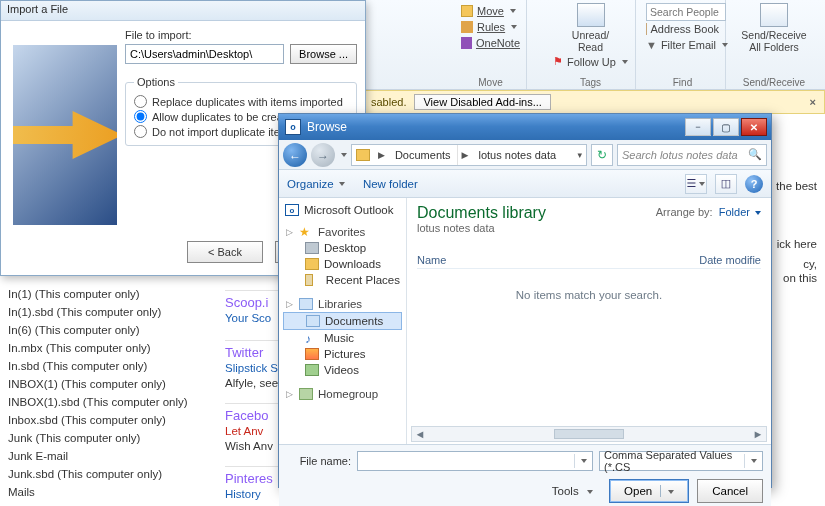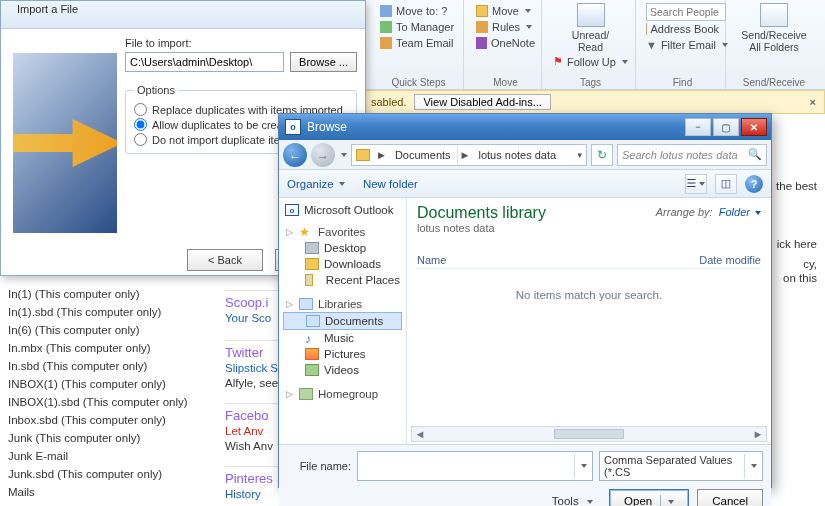--- a/index.html
+++ b/index.html
@@ -21,21 +21,21 @@
 .bg-left-list { position:absolute; left:8px; top:285px; width:200px; font-size:11.5px; color:#333; line-height:18px;}
 .bg-left-list div { white-space:nowrap; overflow:hidden; }
 .bg-mid { position:absolute; left:225px; top:125px; width:300px; font-size:11.5px; color:#333; line-height:15px;}
 .bg-mid .card { margin-top:0; padding:4px 0; border-top:1px solid #e2e2e2;}
 .bg-mid .link { color:#1a5fb4; }
 .bg-mid .t { color:#8b5cf6; font-size:13px; }
 .stub-text { position:absolute; color:#333; font-size:11.5px;}
 
 
 .dlg-import { position:absolute; left:0; top:0; width:366px; height:276px; background:#fff; border:1px solid #8aa9c7; box-shadow:2px 3px 8px rgba(0,0,0,.25);}
-.dlg-import .tb { height:28px; background:linear-gradient(#eef5fb,#dce9f5); border-bottom:1px solid #bccee0; padding:2px 16px; font-size:11px; color:#2a2a2a;}
+.dlg-import .tb { height:20px; background:linear-gradient(#eef5fb,#dce9f5); border-bottom:1px solid #bccee0; padding:2px 6px; font-size:11px; color:#2a2a2a;}
 .dlg-import .body { position:relative; padding:8px; height:calc(100% - 20px);}
 .wiz-img { position:absolute; left:12px; top:24px; width:104px; height:180px; background:linear-gradient(135deg,#c6d7ec,#2a4d86); overflow:hidden;}
 .wiz-img::before { content:""; position:absolute; left:-10px; top:60px; width:120px; height:60px; background:linear-gradient(90deg,#f5c04a,#f3a11b); clip-path:polygon(0 35%,58% 35%,58% 10%,100% 50%,58% 90%,58% 65%,0 65%); opacity:.95;}
 .lbl { font-size:11px; color:#333;}
 .path-row { display:flex; gap:6px; margin-top:3px;}
 .path-row input { flex:1; border:1px solid #9aaec2; padding:4px 4px; font-size:11px; height:20px;}
 .path-row button { border:1px solid #8a8a8a; background:linear-gradient(#fff,#e7e7e7); padding:1px 8px; font-size:11px; height:20px;}
 .opt-box { border:1px solid #c7d3df; border-radius:3px; padding:6px 8px; margin-top:12px;}
 .opt-box legend { font-size:11px; padding:0 3px; color:#333;}
 .opt-box label { display:flex; align-items:center; gap:5px; font-size:11px; color:#333; padding:1px 0;}
@@ -77,61 +77,46 @@
 .ic.lib { background:#cfe3f8; border:1px solid #7fa9d6;}
 .ic.music { color:#3a74c4; font-size:12px;}
 .ic.pic { background:linear-gradient(#ffb347,#ff7747); border:1px solid #cc6a2c;}
 .ic.vid { background:#a0cf8e; border:1px solid #6a9a58;}
 .ic.home { background:#b7d4a5; border:1px solid #7ba664;}
 .ic.ol { width:14px; height:12px; background:#fff; border:1px solid #1158a5; color:#1158a5; font-size:8px; display:inline-flex; align-items:center; justify-content:center; font-weight:bold;}
 
 .content { flex:1; position:relative; padding:6px 10px;}
 .libtitle { color:#0b6b2e; font-size:16px;}
 .libsub { font-size:11px; color:#666;}
-.arrange { position:absolute; right:10px; top:8px; font-size:11px; color:#666;font-style:italic;}
+.arrange { position:absolute; right:10px; top:8px; font-size:11px; color:#666;}
 .arrange .v { color:#1156a3;}
 .cols { margin-top:20px; font-size:11px; color:#3e5f88;}
 .cols .h { display:flex; border-bottom:1px solid #e6eef5; padding-bottom:2px;}
 .cols .h span:first-child { flex:1;}
 .noitems { text-align:center; margin-top:20px; color:#6d7a87; font-size:11.5px;}
 .hscroll { position:absolute; left:4px; right:4px; bottom:2px; height:16px; border:1px solid #cfd9e2; background:#f1f4f8; display:flex; align-items:center;}
 .hscroll .thumb { width:70px; height:10px; margin:0 auto; background:#d3dde6; border:1px solid #b9c6d2;}
 .hscroll .ar { width:16px; text-align:center; color:#6d7a87;}
 
 .bottom { border-top:1px solid #cbd8e4; padding:6px 8px; background:#f3f7fb;}
 .fn-row { display:flex; align-items:center; gap:6px;}
 .fn-row .lab { width:64px; text-align:right; font-size:11px; color:#333;}
-.combo { border:1px solid #9fb5c9; background:#fff; height:30px; display:flex; align-items:center; padding:0 4px; font-size:11px; color:#333; position:relative;}
+.combo { border:1px solid #9fb5c9; background:#fff; height:20px; display:flex; align-items:center; padding:0 4px; font-size:11px; color:#333; position:relative;}
 .combo .dd { position:absolute; right:2px; top:2px; bottom:2px; width:16px; border-left:1px solid #d0dae4; display:flex; align-items:center; justify-content:center;}
 .br-row { display:flex; align-items:center; justify-content:flex-end; gap:8px; margin-top:8px;}
 .br-row .tools { color:#333; font-size:11.5px; margin-right:8px;}
 .btn2 { height:24px; border:1px solid #8b8b8b; background:linear-gradient(#fff,#e7e7e7); font-size:11.5px; padding:0 14px; display:flex; align-items:center;}
 .btn2.primary { border:1px solid #3c78c0; box-shadow:0 0 0 1px #8fbdf2 inset;}
 .btn2 .split { border-left:1px solid #9fb5c9; margin-left:8px; padding-left:5px;}
 </style>
 </head>
 <body>
 
 <div class="ribbon">
-  <div class="ribbon-group" style="left:374px; width:90px;">
-    <div class="ribbon-item">
-        <span class="mini" style="background:#7aa9dc"></span>
-        <span>Move to: ?</span>
-      </div>
-    <div class="ribbon-item">
-        <span class="mini" style="background:#74c074"></span>
-        <span>To Manager</span>
-      </div>
-    <div class="ribbon-item">
-        <span class="mini" style="background:#e0a44a"></span>
-        <span>Team Email</span>
-      </div>
-    <div class="gtitle">Quick Steps</div>
-  </div>
-  <div class="ribbon-group" style="left:470px; width:72px;">
+  <div class="ribbon-group" style="left:455px; width:72px;text-decoration:underline;">
     <div class="ribbon-item">
         <span class="mini" style="background:#f4c65a;border:1px solid #caa038"></span>
         <span>Move</span>
         <span class="tri"></span>
       </div>
     <div class="ribbon-item">
         <span class="mini" style="background:#e0a44a"></span>
         <span>Rules</span>
         <span class="tri"></span>
       </div>

